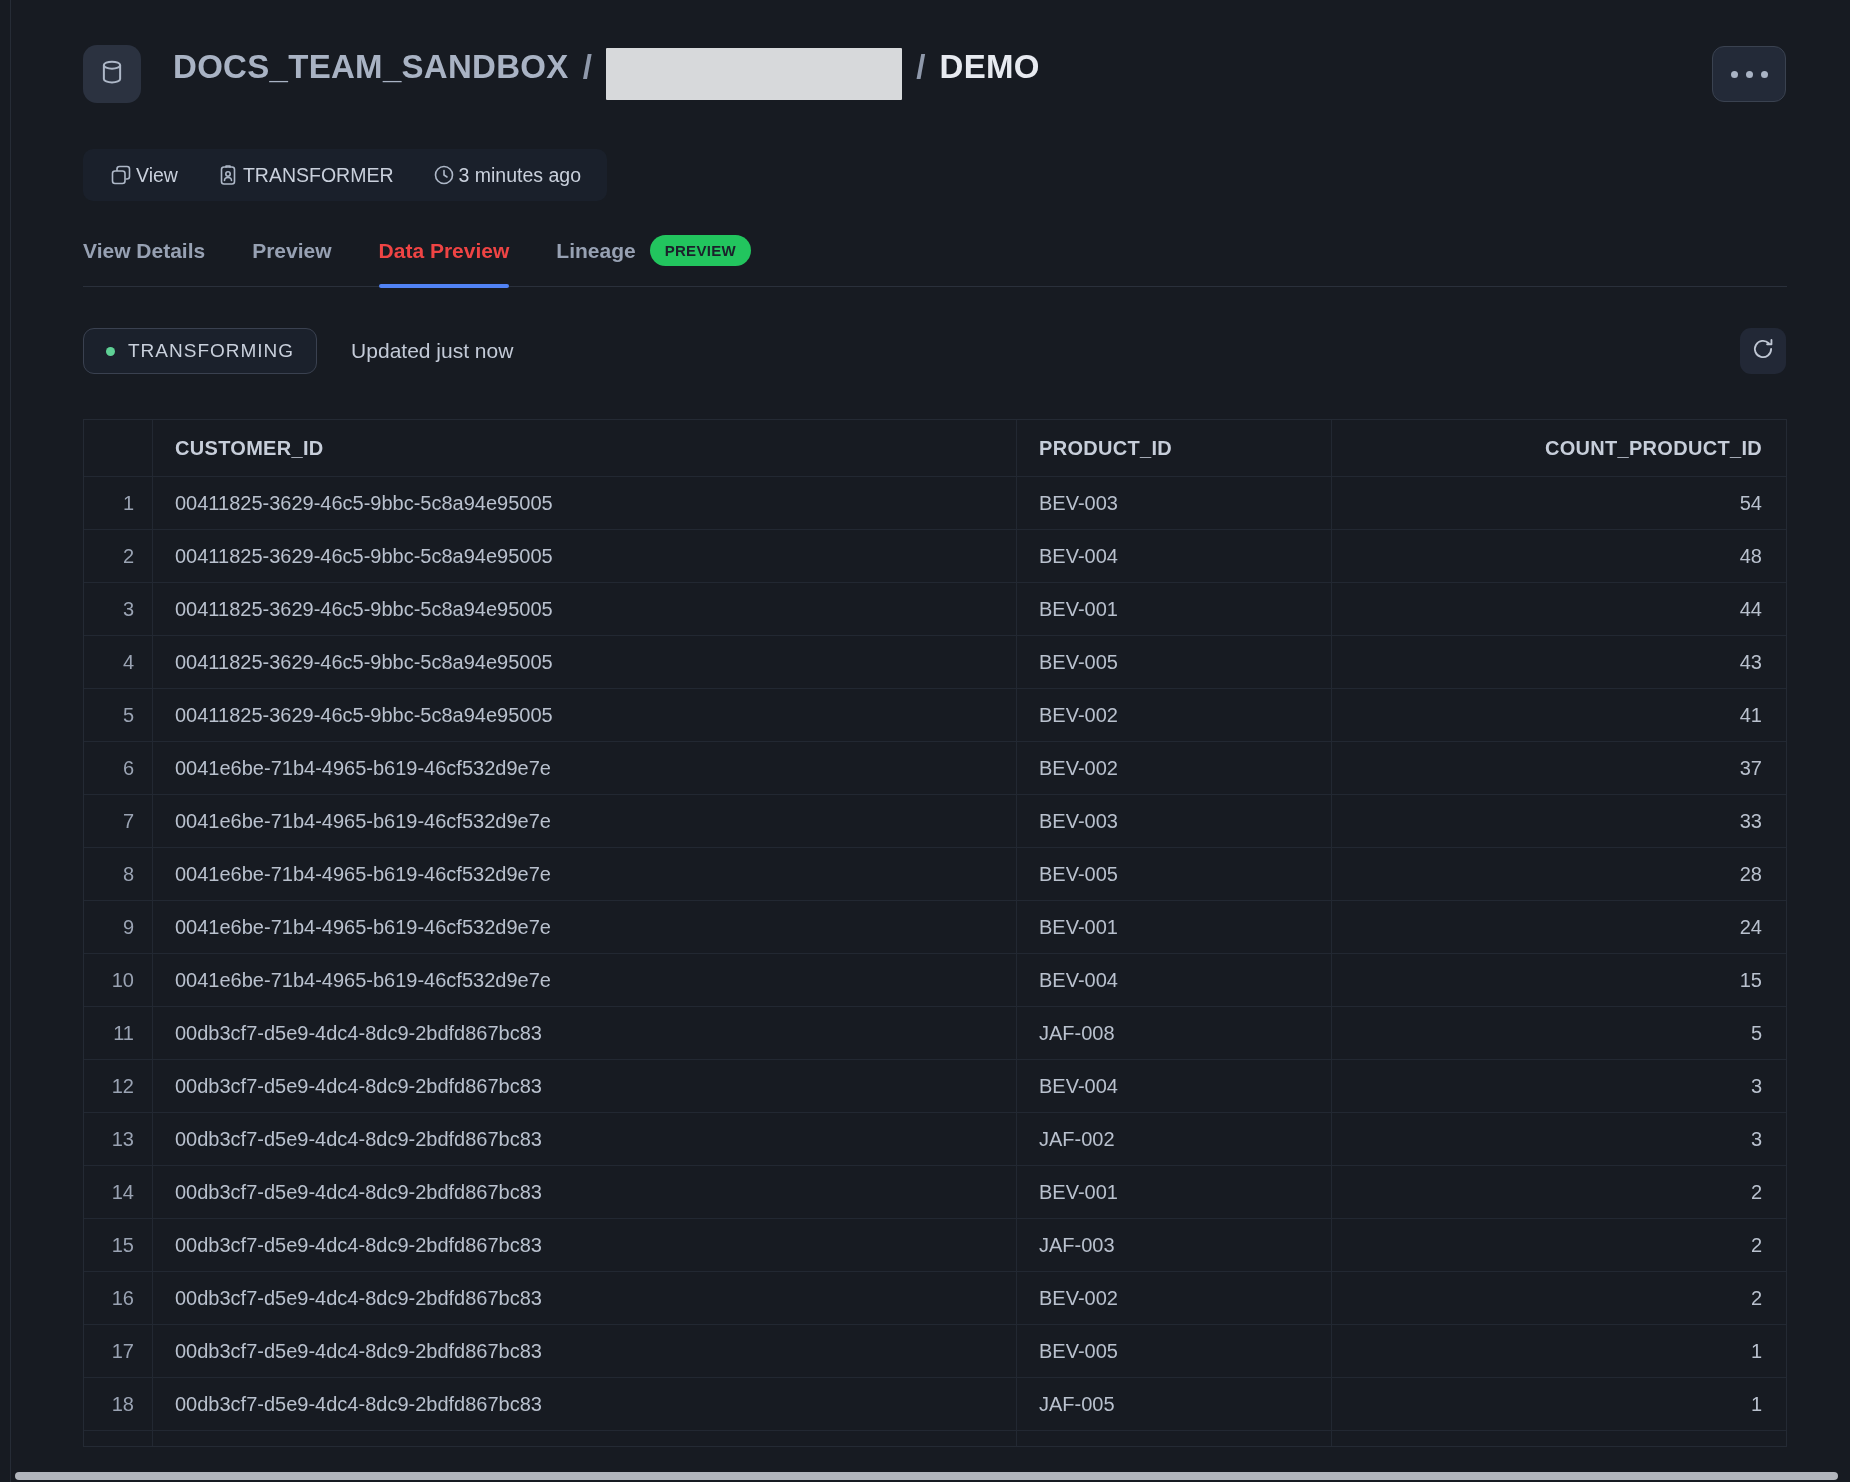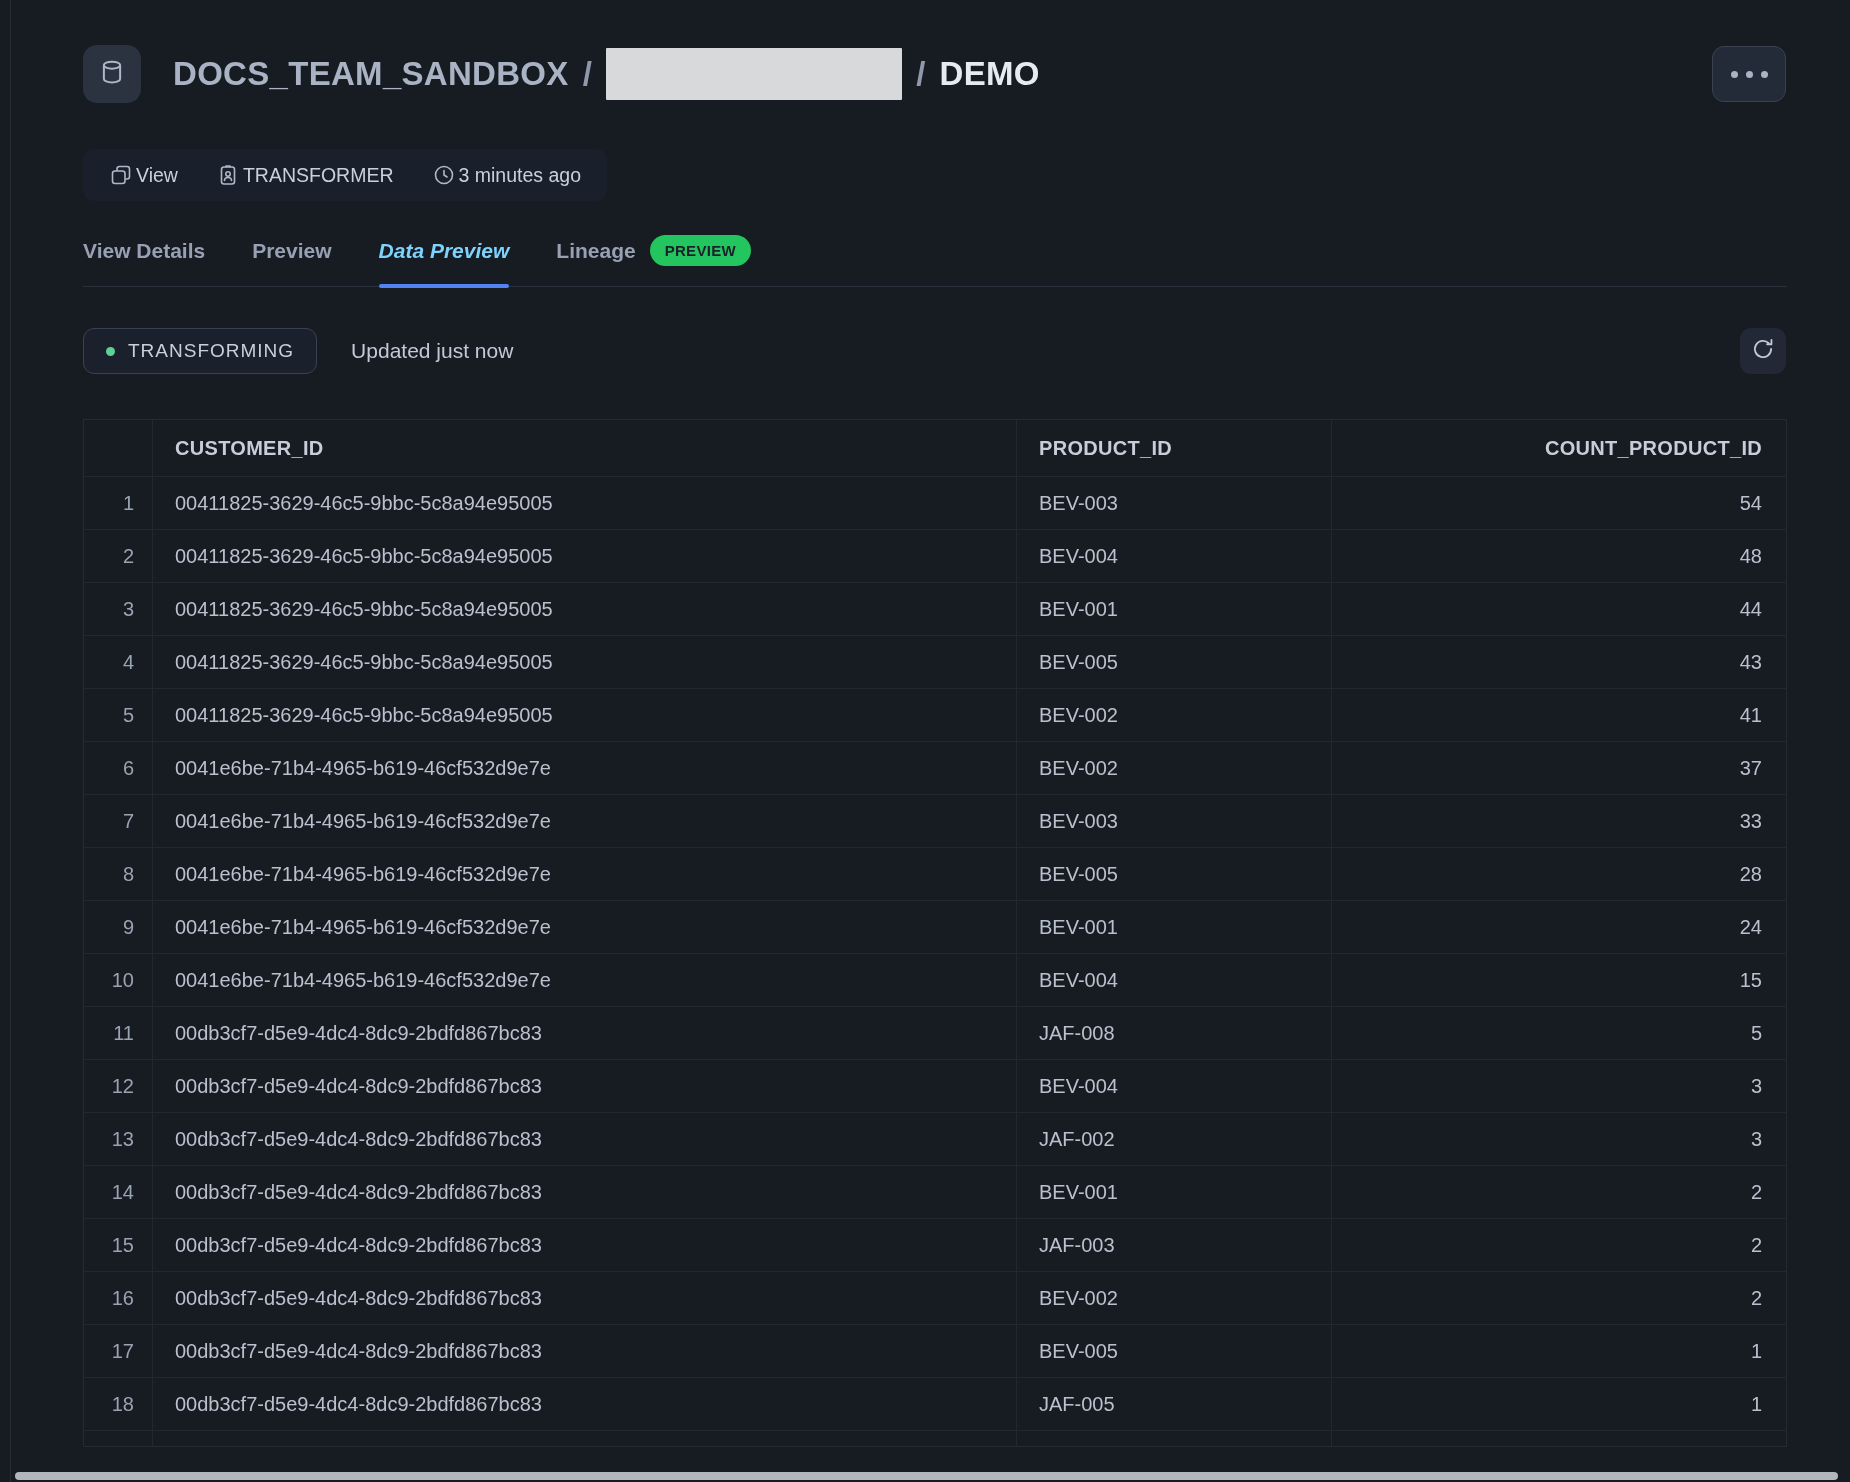--- a/index.html
+++ b/index.html
@@ -13,21 +13,21 @@
   }
   .left-line { position:absolute; left:10px; top:0; width:1px; height:100%; background:#262C36; }
   .content { position:absolute; left:83px; top:0; width:1704px; }
 
   
   .header-row { margin-top:45px; display:flex; align-items:center; position:relative; }
   .icon-tile {
     width:58px; height:58px; background:#2B3240; border-radius:14px;
     display:flex; align-items:center; justify-content:center; flex:0 0 auto;
   }
-  .title { margin-left:32px; display:flex; align-items:center; gap:14px;
+  .title { margin-left:32px; display:flex; align-items:flex-start; gap:14px;
     font-size:33px; font-weight:bold; color:#A9B3C4; letter-spacing:.3px; }
   .title .sep { color:#8F99AB; }
   .redacted { width:296px; height:52px; background:#D7D9DB; border-radius:1px; }
   .title .suffix { color:#E7EAF0; }
   .menu-btn {
     position:absolute; right:1px; top:1px; width:74px; height:56px;
     background:#232A38; border:1px solid #3A4250; border-radius:12px;
     display:flex; align-items:center; justify-content:center; gap:8px; cursor:pointer;
   }
   .menu-btn .dot { width:7px; height:7px; border-radius:50%; background:#A9B3C4; }
@@ -38,21 +38,21 @@
     background:#1A202B; border-radius:10px; padding:0 26px; gap:38px;
   }
   .meta-item { display:flex; align-items:center; gap:3px;
     font-size:19.5px; color:#C9D0DC; }
   .meta-item svg { display:block; }
 
   
   .tabs { margin-top:34px; display:flex; gap:47px; border-bottom:1px solid #2A303B; }
   .tab { font-size:21px; font-weight:bold; color:#97A1B3; padding-bottom:20px;
     position:relative; display:flex; align-items:center; gap:14px; cursor:pointer; }
-  .tab.active { color:#7dd3fc;font-style:italic; }
+  .tab.active { color:#ef4444; }
   .tab.active::after { content:""; position:absolute; left:0; right:0; bottom:-2px;
     height:4px; background:#5183F5; border-radius:2px; }
   .preview-pill { background:#22c55e; color:#1B212B; font-size:15px; font-weight:bold;
     padding:7px 15px; border-radius:999px; letter-spacing:.3px; }
 
   
   .status-row { margin-top:41px; display:flex; align-items:center; position:relative; height:46px; }
   .status-pill { display:flex; align-items:center; gap:13px; height:46px; padding:0 22px;
     border:1px solid #3A4150; border-radius:11px; background:#1B212C; }
   .status-dot { width:9px; height:9px; border-radius:50%; background:#5ED095; }

